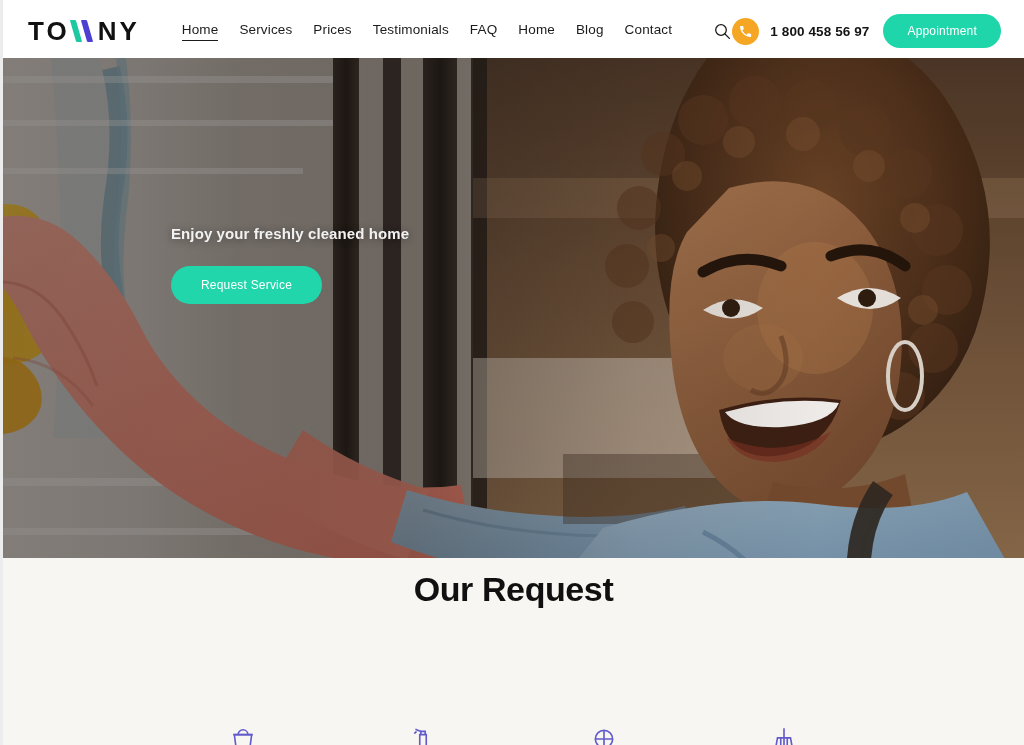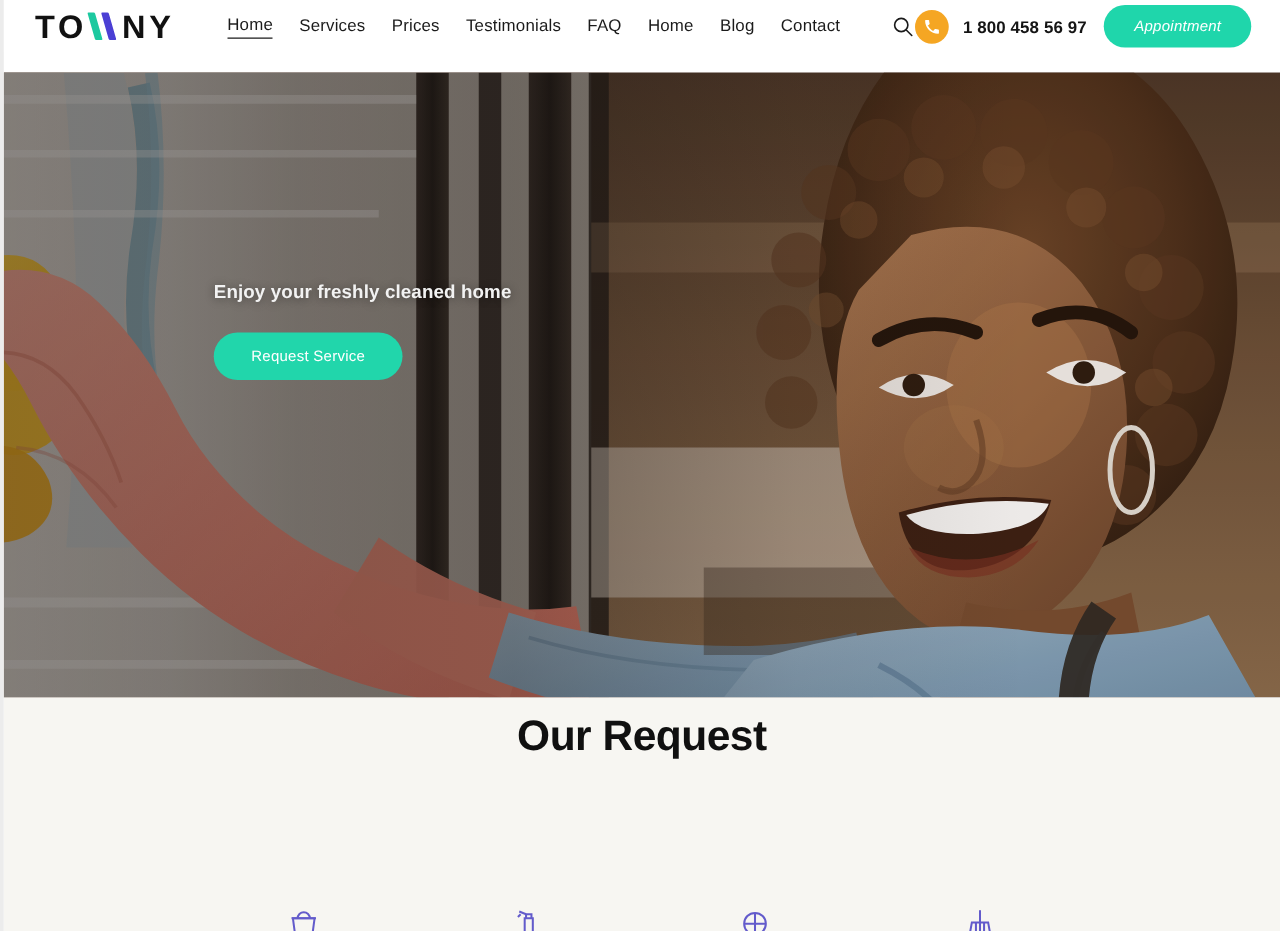--- a/index.html
+++ b/index.html
@@ -12,21 +12,21 @@
   .page {
     position:relative;
     width:1024px; height:745px;
     background:#ffffff;
     border-left:3px solid #ececec;
     overflow:hidden;
   }
 
   
   .header {
-    position:absolute; top:0; left:0; right:0; height:42px;
+    position:absolute; top:10px; left:0; right:0; height:42px;
     background:#ffffff;
     display:flex; align-items:center;
     z-index:30;
   }
   .logo {
     margin-left:25px;
     font-size:26px; font-weight:bold; letter-spacing:3px;
     color:#111111; line-height:1;
     display:flex; align-items:center;
     font-family:"Liberation Sans", sans-serif;
@@ -37,21 +37,21 @@
     vertical-align:middle;
   }
   .logo .w-mark i {
     position:absolute; top:0; display:block;
     width:6px; height:22px; border-radius:1px;
   }
   .logo .w-mark i.a { left:2px;  background:#1dc9a0; transform:skewX(16deg); }
   .logo .w-mark i.b { left:13px; background:#4b3fd4; transform:skewX(16deg); }
 
   .nav {
-    display:flex; align-items:flex-end; gap:21px;
+    display:flex; align-items:flex-start; gap:21px;
     margin-left:42px;
   }
   .nav a {
     font-size:13.5px; color:#1b1b1b; text-decoration:none;
     letter-spacing:.15px; padding-bottom:3px;
     white-space:nowrap;
   }
   .nav a.active { border-bottom:1.6px solid #1b1b1b; }
 
   .search-btn {
@@ -73,21 +73,20 @@
   .phone-num {
     font-size:13.5px; font-weight:bold; color:#141414; letter-spacing:.1px;
     white-space:nowrap;
   }
   .appt-btn {
     background:#1fd6ab; color:#ffffff;
     font-size:12px; letter-spacing:.2px;
     border:none; border-radius:20px;
     padding:10px 24px; cursor:pointer;
     white-space:nowrap;
-    font-style:italic;
   }
 
   
   .hero {
     position:absolute; top:58px; left:0; right:0; height:500px;
     overflow:hidden;
     background:#6c5c52;
   }
   .hero-photo { position:absolute; inset:0; }
   .hero-overlay {

